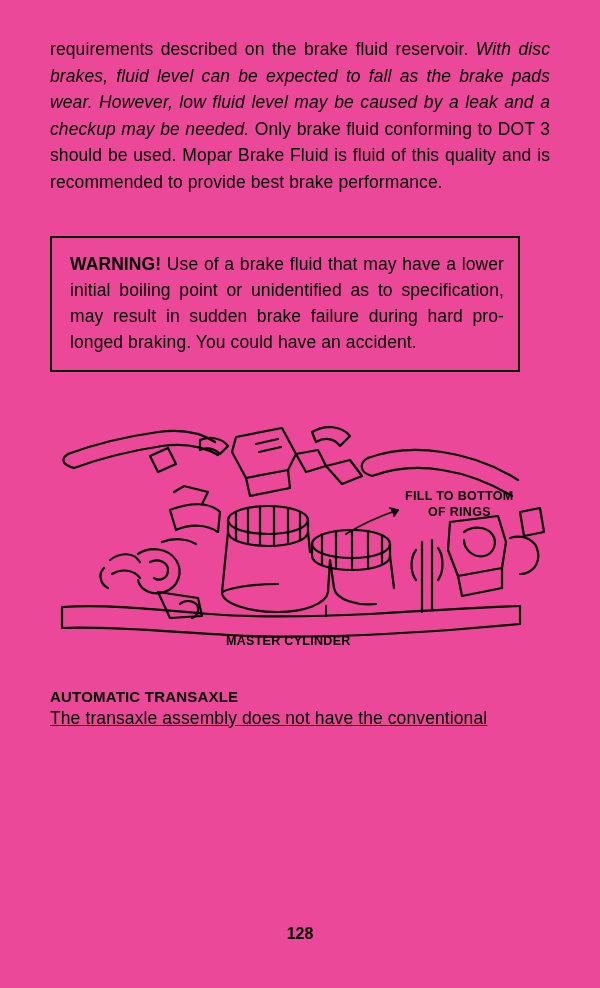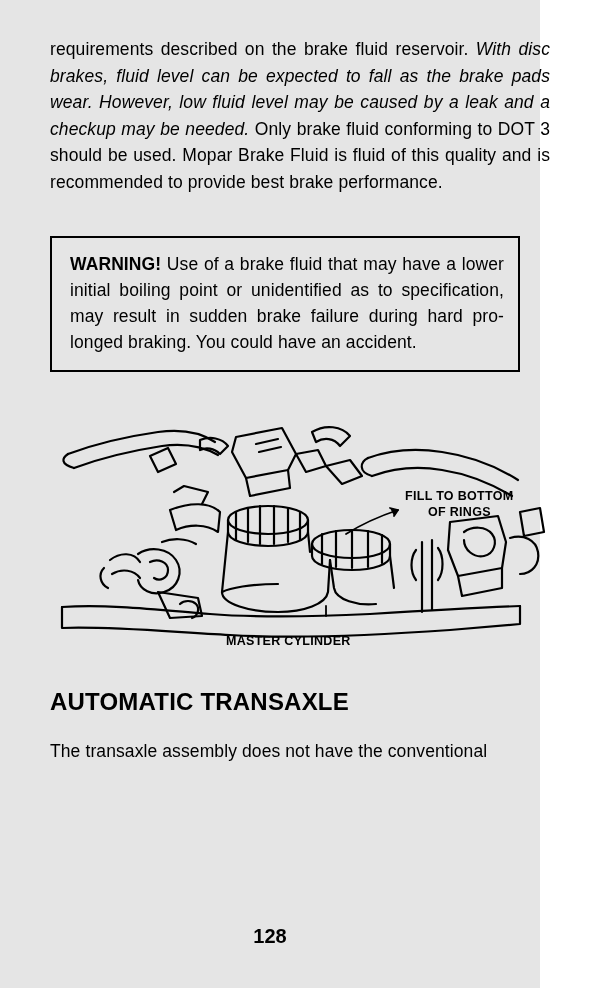--- a/index.html
+++ b/index.html
@@ -11,23 +11,23 @@
     width: 600px;
     height: 988px;
     position: relative;
     font-family: "Liberation Sans", sans-serif;
     color: #000000;
     overflow: hidden;
   }
   .page {
     position: absolute;
     left: 0; top: 0;
-    width: 540px;
+    width: 600px;
     height: 988px;
-    background: #e5e5e5;
+    background: #ec4899;
   }
   .content {
     position: absolute;
     left: 50px;
     top: 36px;
     width: 500px;
   }
   p {
     margin: 0;
     font-size: 17.5px;
@@ -64,37 +64,37 @@
     text-align: right;
   }
   .figure svg {
     display: block;
   }
   .para-petroleum {
     margin-top: 22px;
   }
   h2 {
     margin: 26px 0 0 0;
-    font-size: 24px;
+    font-size: 15px;
     font-weight: bold;
     letter-spacing: 0.2px;
   }
   .para-axle {
     margin-top: 4px;
   }
   .para-last {
-    margin-top: 22px;
+    text-decoration: underline;
   }
   .page-number {
     position: absolute;
     left: 0;
     right: 0;
     top: 925px;
     text-align: center;
-    font-size: 20px;
+    font-size: 16px;
     font-weight: bold;
   }
   .cap {
     font-family: "Liberation Sans", sans-serif;
     font-size: 12.5px;
     font-weight: bold;
     letter-spacing: 0.3px;
   }
 </style>
 </head>

